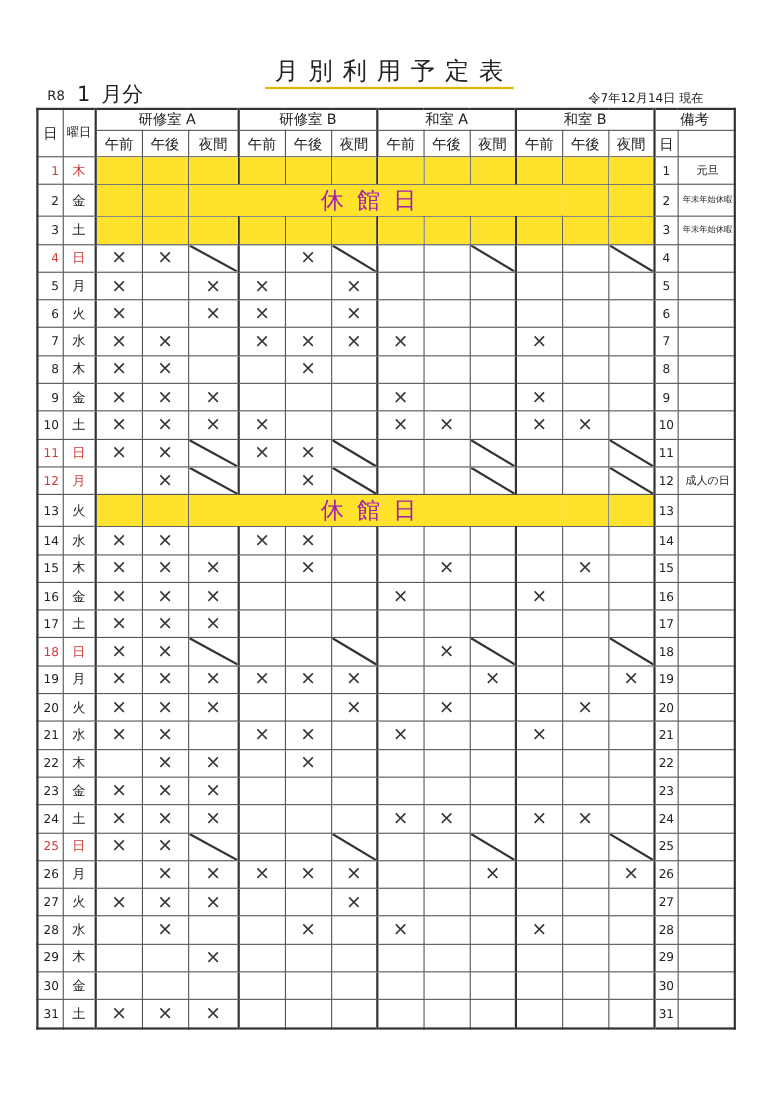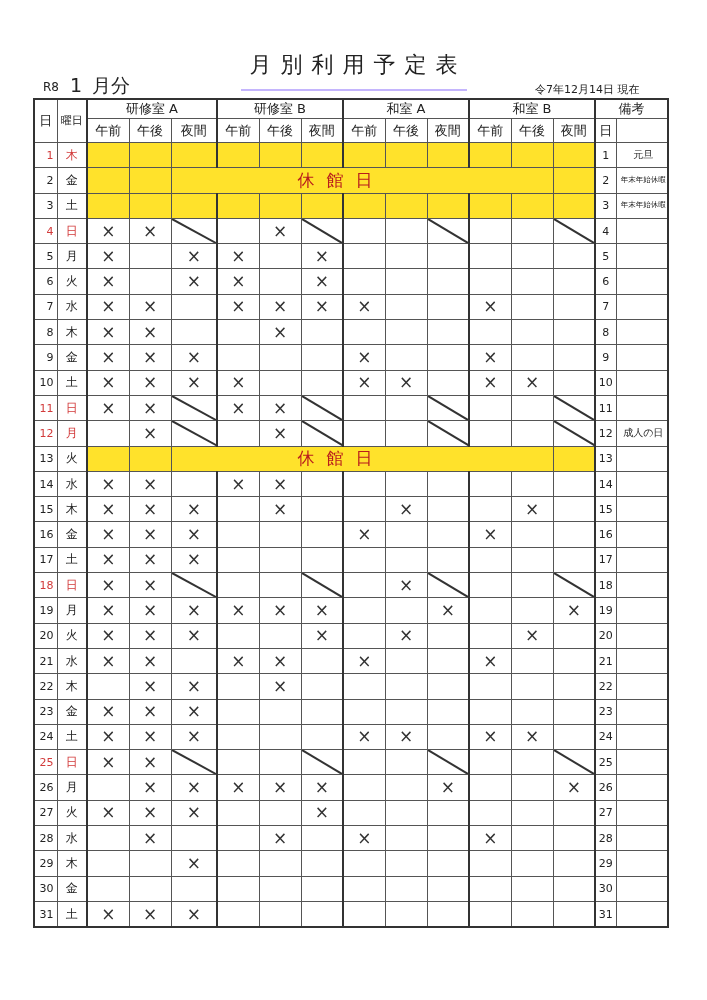--- a/index.html
+++ b/index.html
@@ -1,40 +1,40 @@
 <!DOCTYPE html>
 <html><head>
 <meta charset="utf-8">
 <style>
   html, body { margin:0; padding:0; background:#ffffff; }
   body { width:707px; height:1000px; position:relative; overflow:hidden;
          font-family:"DejaVu Sans", "Liberation Sans", sans-serif; color:#222; }
   .title { position:absolute; left:0; width:707px; top:50px; text-align:center;
            font-size:22px; letter-spacing:9px; }
-  .title span { border-bottom:2px solid #c4b5fd; padding-bottom:12px; padding-left:9px; }
+  .title span { border-bottom:2px solid #eab308; padding-bottom:1px; padding-left:9px; }
   .era { position:absolute; left:43px; top:80px; font-size:12px; }
   .month { position:absolute; left:70px; top:73px; font-size:19px; }
   .month .m-num { margin-right:10px; }
   .asof { position:absolute; left:535px; top:82px; font-size:11px; }
   table.sched { position:absolute; left:33px; top:98px; border-collapse:collapse;
                 table-layout:fixed; border:2px solid #333; }
   table.sched td, table.sched th { border:1px solid #555; padding:0; text-align:center;
                 vertical-align:middle; font-weight:normal; position:relative; overflow:hidden; }
   th { font-size:13px; }
   th.room { height:18px; }
   th.slot { height:23px; }
   td { height:24.3px; font-size:11px; }
   .thick-l { border-left:2px solid #333 !important; }
   .day-num { text-align:right !important; padding-right:3px !important; font-size:11px; }
   .red { color:#d23a3a; }
   .yellow { background:#ffe22b; }
   .mark-x { font-size:17px; color:#333; line-height:1; }
   .diag { position:absolute; inset:0; }
   .diag svg { width:100%; height:100%; display:block; }
-  .closed { font-size:17px; letter-spacing:12px; color:#b91c1c;margin-left:23px; }
+  .closed { font-size:21px; letter-spacing:12px; color:#a21caf;margin-left:23px; }
   .note { text-align:center; padding-left:3px !important; font-size:10px; }
   .note.small { font-size:7.5px; line-height:1.15; }
 </style>
 </head>
 <body>
 
 <div class="title"><span>月別利用予定表</span></div>
 <div class="era">R8</div>
 <div class="month"><span class="m-num">1</span><span>月分</span></div>
 <div class="asof">令7年12月14日 現在</div>

